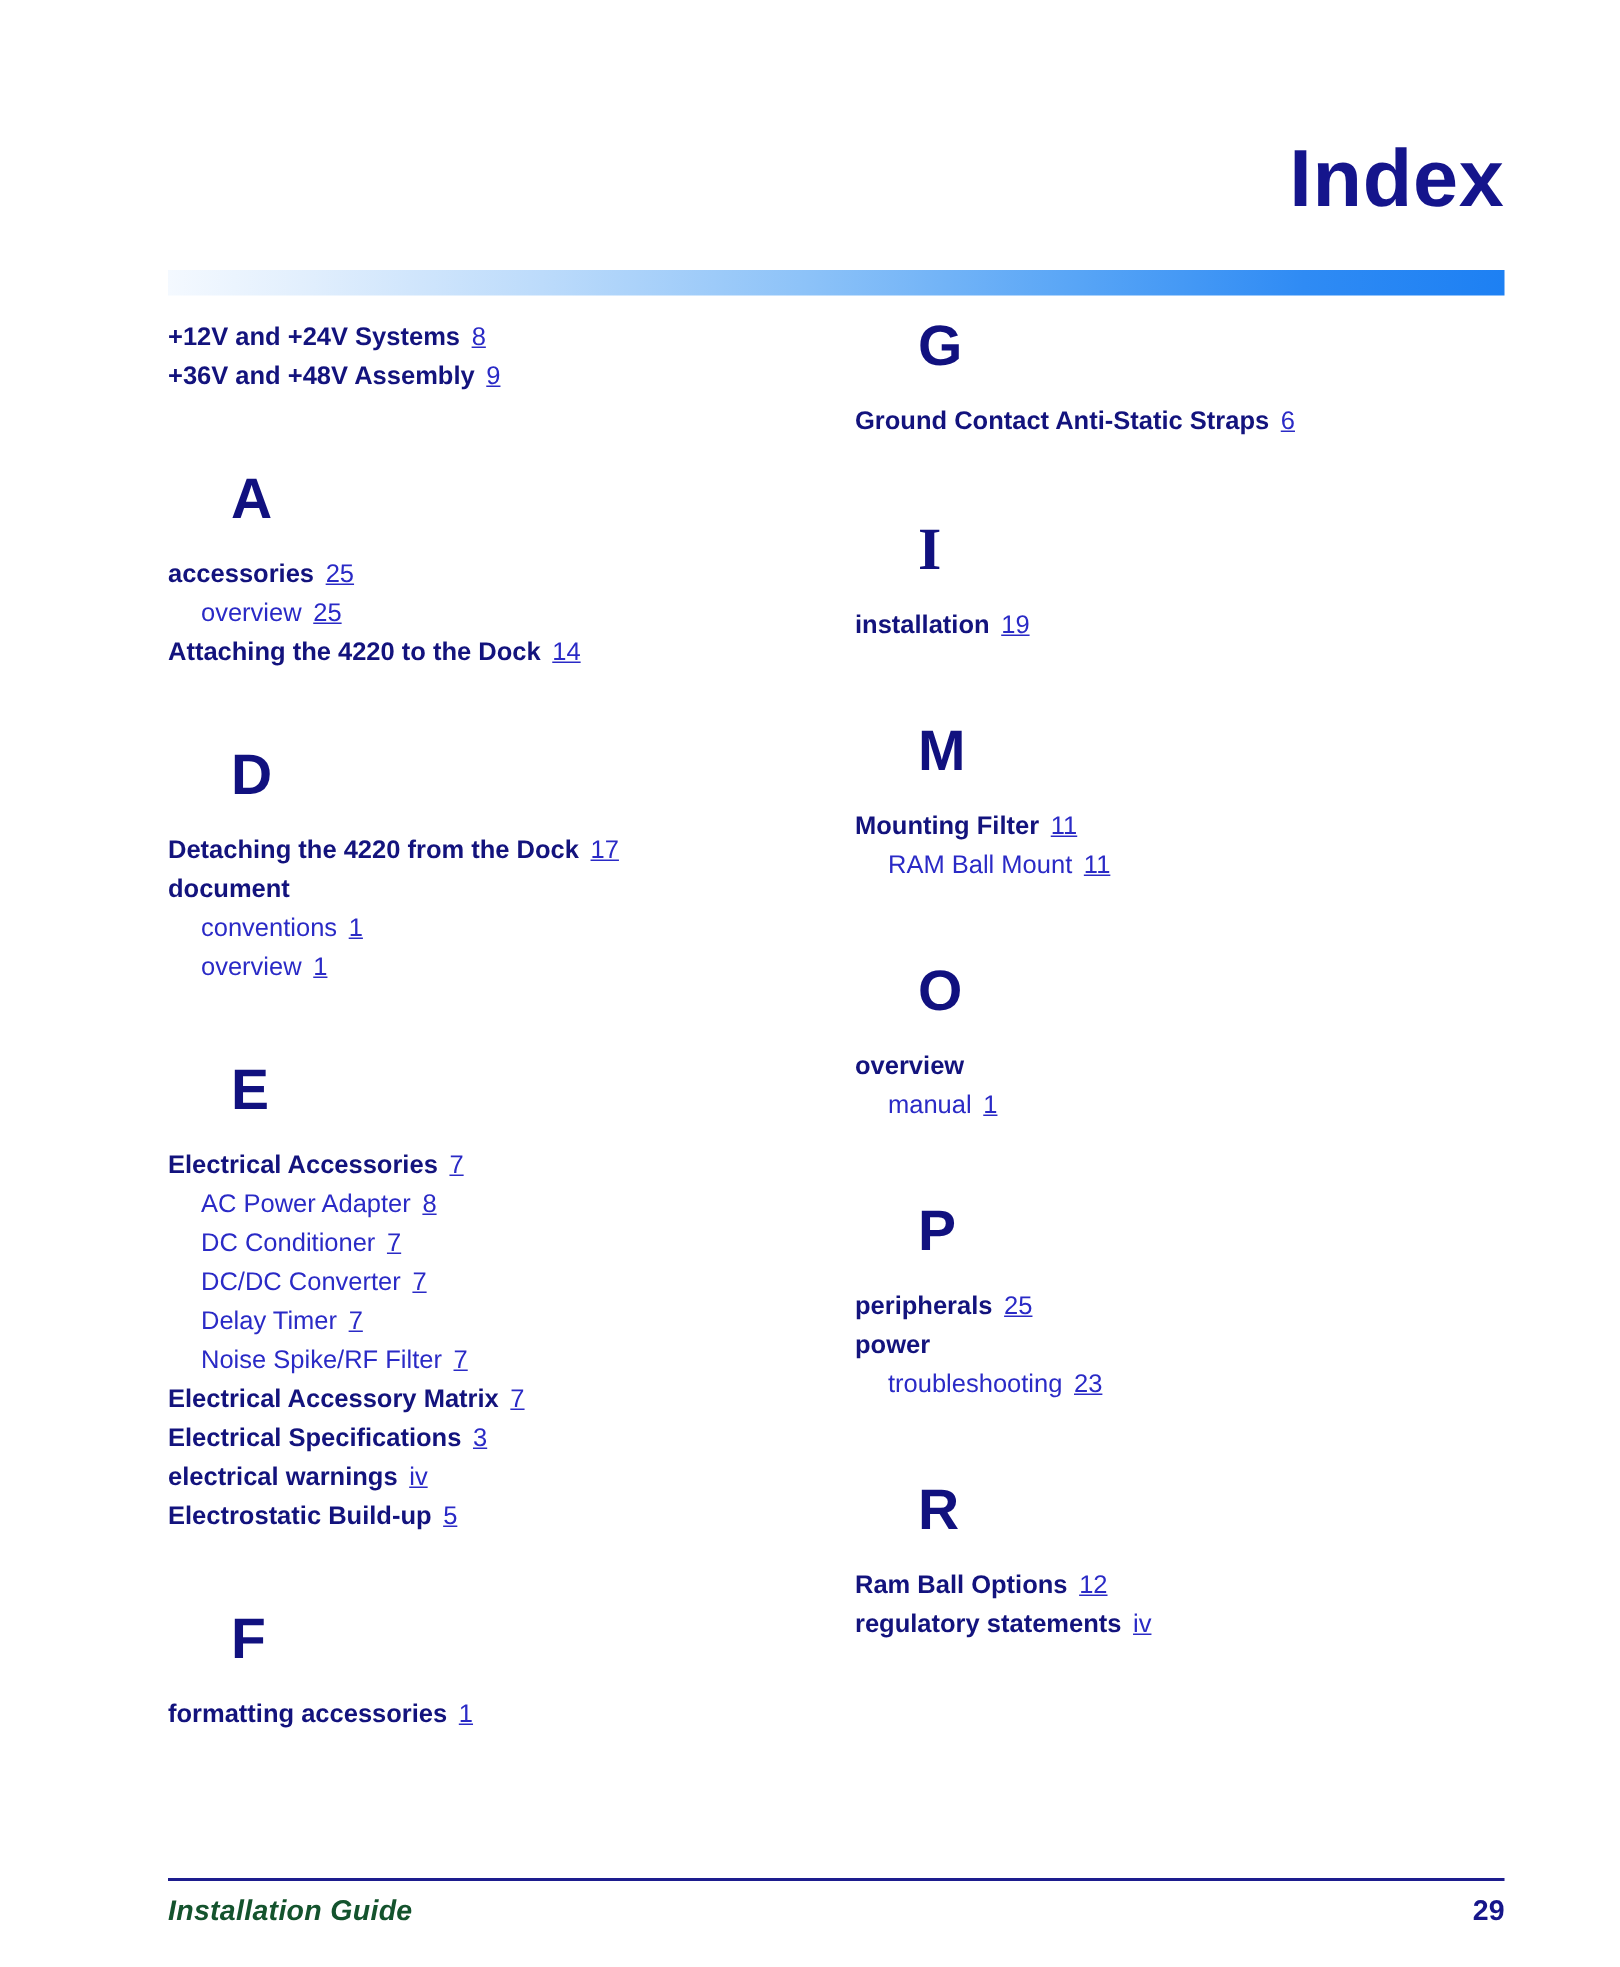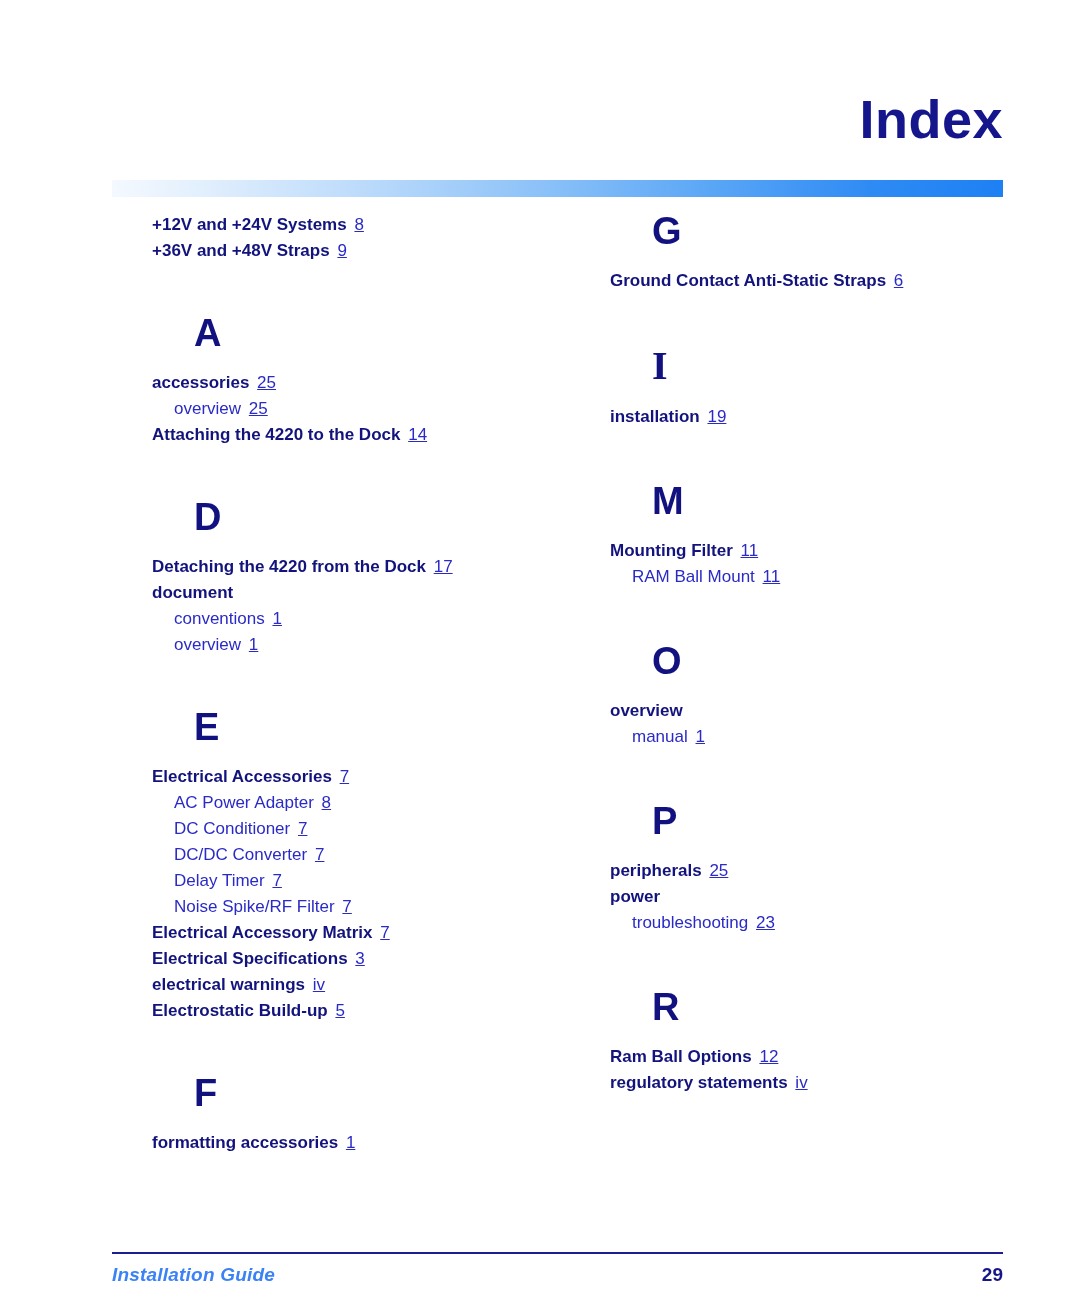--- a/index.html
+++ b/index.html
@@ -64,21 +64,21 @@
   }
   .column {
     position: absolute;
     top: 0;
     width: 420px;
   }
   .column.left  { left: 112px; }
   .column.right { left: 570px; }
 
   
-  .section { position: relative; margin-left: 40px; }
+  .section { position: relative; }
 
   .section-letter {
     text-align: left;
     padding-left: 42px;
     color: #11117f;
     font-size: 38px;
     font-weight: bold;
     line-height: 1;
     margin: 0;
   }
@@ -126,21 +126,21 @@
     height: 2px;
     background: #1d1d8e;
   }
   .footer-row {
     display: flex;
     justify-content: space-between;
     align-items: baseline;
     margin-top: 10px;
   }
   .footer-title {
-    color: #3b82f6;
+    color: #14532d;
     font-weight: bold;
     font-style: italic;
     font-size: 19px;
     letter-spacing: 0.2px;
   }
   .footer-pageno {
     color: #16168a;
     font-weight: bold;
     font-size: 19px;
     margin-left: 44px;
@@ -153,21 +153,21 @@
 
   <div class="page-title">Index</div>
 
   <div class="gradient-bar"></div>
 
   <div class="columns">
     <div class="column left" id="col-left">
         <div class="section" style="margin-top: 0px;">
           <div class="entries">
             <div class="entry main"><span>+12V and +24V Systems</span> <span class="page-ref">8</span></div>
-            <div class="entry main"><span>+36V and +48V Straps</span> <span class="page-ref">9</span></div>
+            <div class="entry main"><span>+36V and +48V Assembly</span> <span class="page-ref">9</span></div>
           </div>
         </div>
         <div class="section" style="margin-top: 50px;">
           <div class="section-letter" style="margin-bottom: 18px;">A</div>
           <div class="entries">
             <div class="entry main"><span>accessories</span> <span class="page-ref">25</span></div>
             <div class="entry sub"><span>overview</span> <span class="page-ref">25</span></div>
             <div class="entry main"><span>Attaching the 4220 to the Dock</span> <span class="page-ref">14</span></div>
           </div>
         </div>

